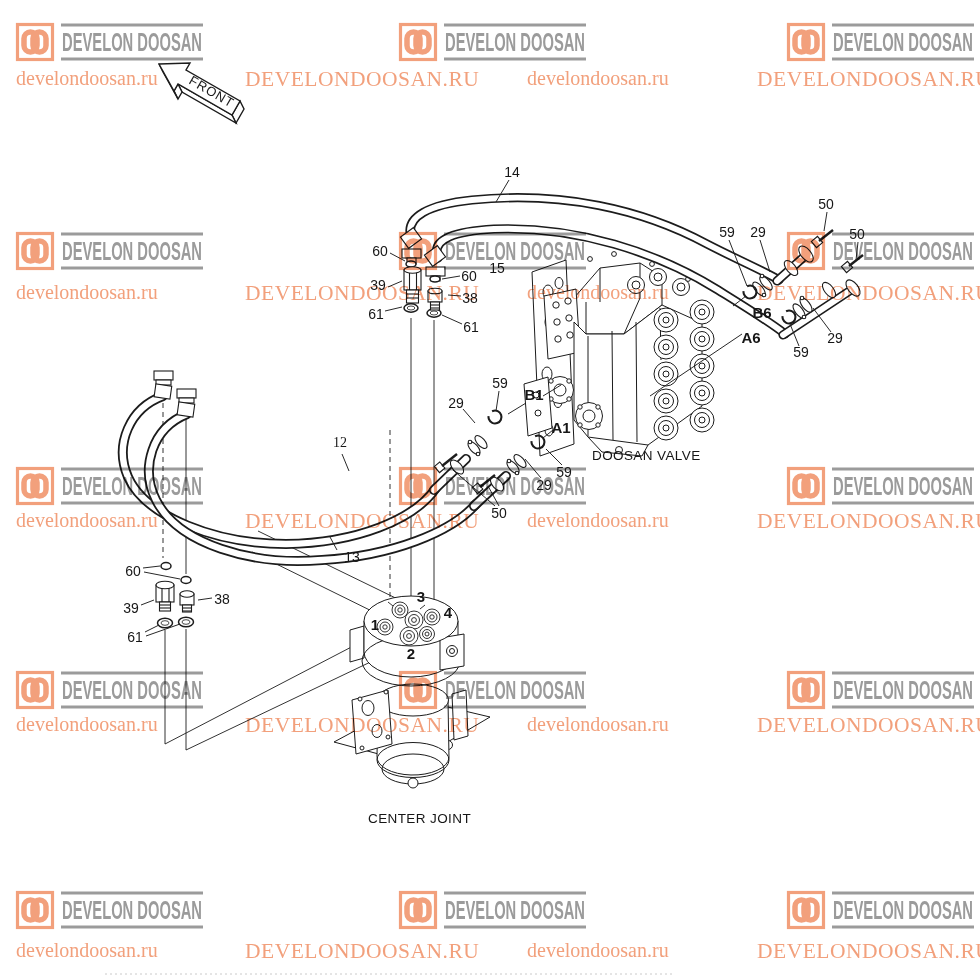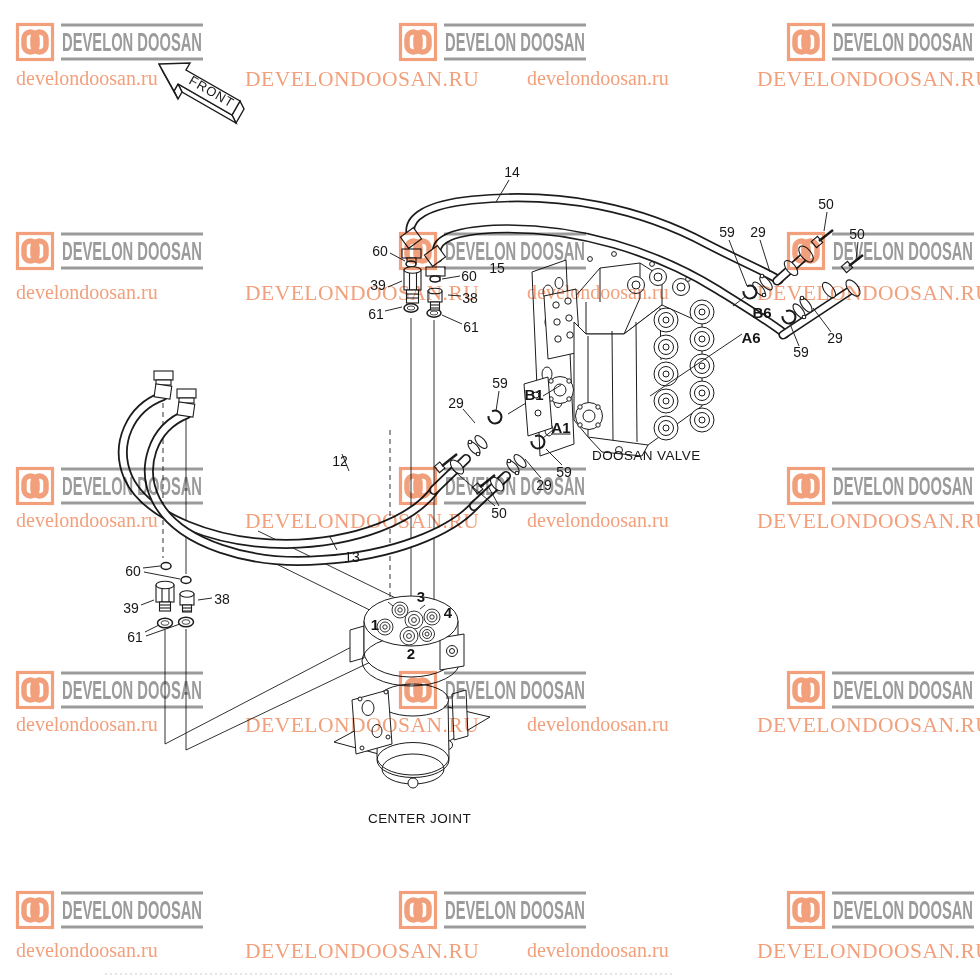--- a/index.html
+++ b/index.html
@@ -544,26 +544,26 @@
       <div class="callout" style="left: 470px; top: 298px;">38</div>
       <div class="callout" style="left: 471px; top: 327px;">61</div>
       <div class="callout" style="left: 727px; top: 232px;">59</div>
       <div class="callout" style="left: 758px; top: 232px;">29</div>
       <div class="callout" style="left: 826px; top: 204px;">50</div>
       <div class="callout" style="left: 857px; top: 234px;">50</div>
       <div class="callout b" style="left: 714px; top: 312px; margin-left: 48px;">B6</div>
       <div class="callout b" style="left: 751px; top: 337px;">A6</div>
       <div class="callout" style="left: 835px; top: 338px;">29</div>
       <div class="callout" style="left: 801px; top: 352px;">59</div>
-      <div class="callout" style="left: 340px; top: 461px;">12</div>
+      <div class="callout" style="left: 340px; top: 443px; font-family: Liberation Serif, serif;">12</div>
       <div class="callout" style="left: 352px; top: 557px;">13</div>
       <div class="callout" style="left: 500px; top: 383px;">59</div>
       <div class="callout b" style="left: 534px; top: 394px;">B1</div>
       <div class="callout" style="left: 456px; top: 403px;">29</div>
-      <div class="callout b" style="left: 561px; top: 427px; text-decoration: underline;">A1</div>
+      <div class="callout b" style="left: 561px; top: 427px;">A1</div>
       <div class="callout" style="left: 564px; top: 472px;">59</div>
       <div class="callout" style="left: 544px; top: 485px;">29</div>
       <div class="callout" style="left: 499px; top: 513px;">50</div>
       <div class="callout" style="left: 133px; top: 571px;">60</div>
       <div class="callout" style="left: 131px; top: 608px;">39</div>
       <div class="callout" style="left: 222px; top: 599px;">38</div>
       <div class="callout" style="left: 135px; top: 637px;">61</div>
       <div class="callout b" style="left: 375px; top: 624px;">1</div>
       <div class="callout b" style="left: 411px; top: 653px;">2</div>
       <div class="callout b" style="left: 421px; top: 596px;">3</div>

